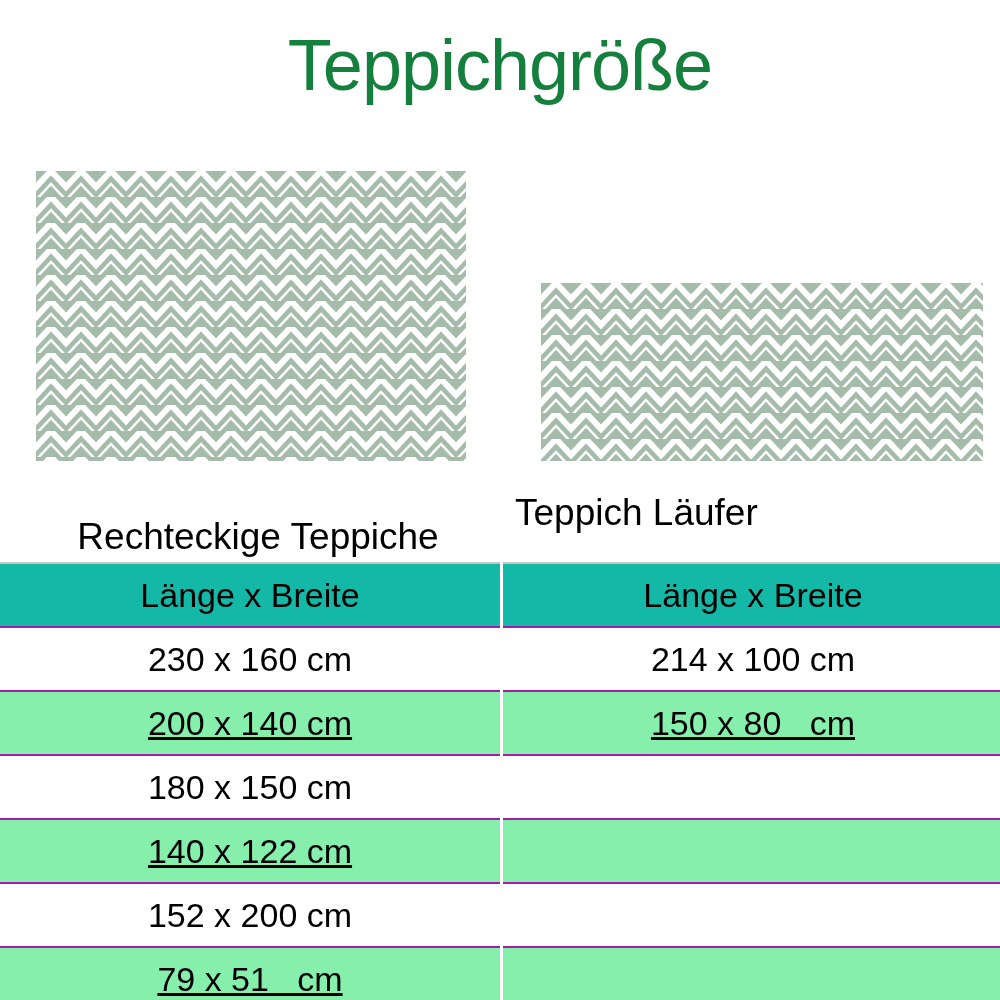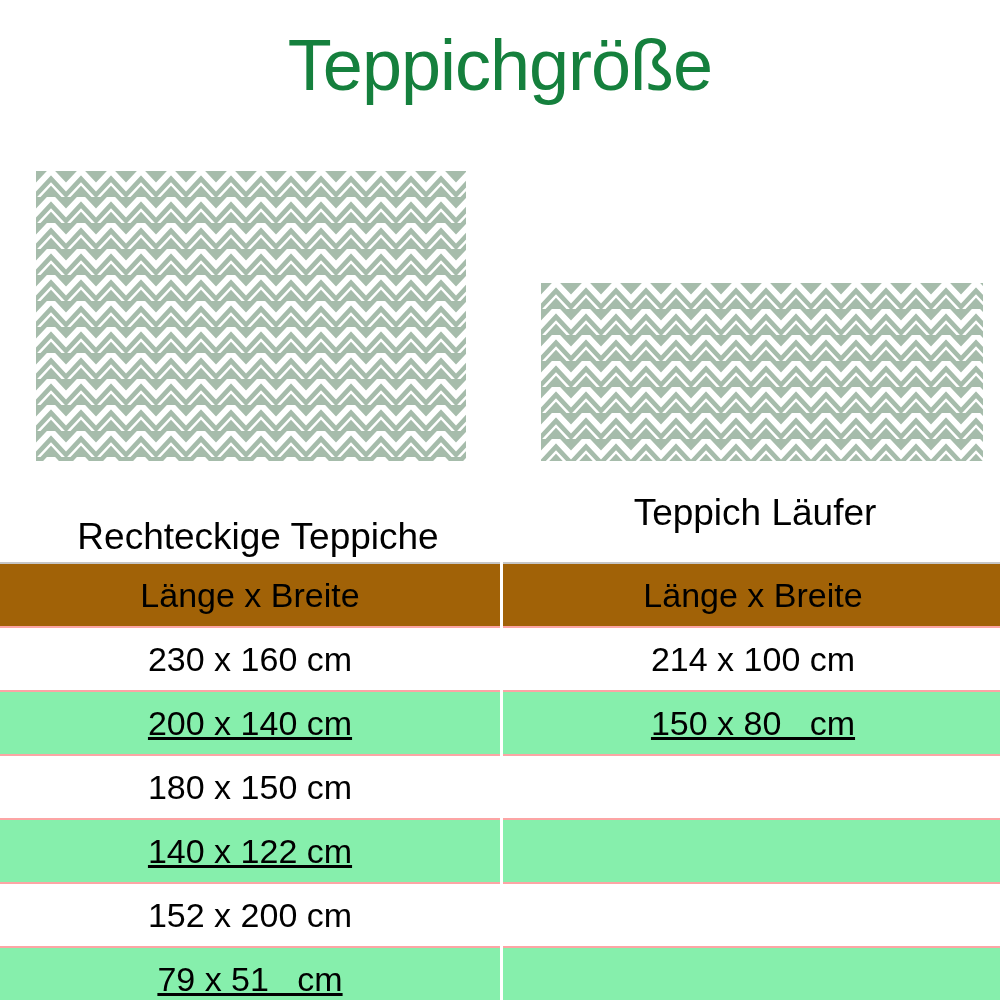--- a/index.html
+++ b/index.html
@@ -73,37 +73,36 @@
     left: 18px;
     top: 491px;
     width: 480px;
     text-align: center;
     margin-top: 24px;
   }
   #caption-runner {
     left: 515px;
     top: 491px;
     width: 480px;
-    text-align: center;
   }
 
   
   .size-table {
     position: absolute;
     left: 0;
     top: 562px;
     width: 1000px;
     border-collapse: collapse;
     table-layout: fixed;
   }
   .size-table td {
     height: 62px;
     padding: 0;
     margin: 0;
-    border: 2px solid #fca5a5;
+    border: 2px solid #a21caf;
     text-align: center;
     vertical-align: middle;
     font-size: 34px;
     color: #000000;
     white-space: pre;
   }
   .size-table tr.shaded td {
     background: #86efac;
     text-decoration: underline;
   }
@@ -115,21 +114,21 @@
     width: 500px;
   }
   .size-table td.col-right {
     border-right: none;
     width: 500px;
   }
   .size-table tr:first-child td {
     border-top: 2px solid #c6c6c6;
   }
   .size-table tr.header td {
-    background: #a16207;
+    background: #14b8a6;
   }
   
   .size-table td.col-left {
     border-right: 3px solid #ffffff;
   }
 </style>
 </head>
 <body>
 
 <div class="page">

